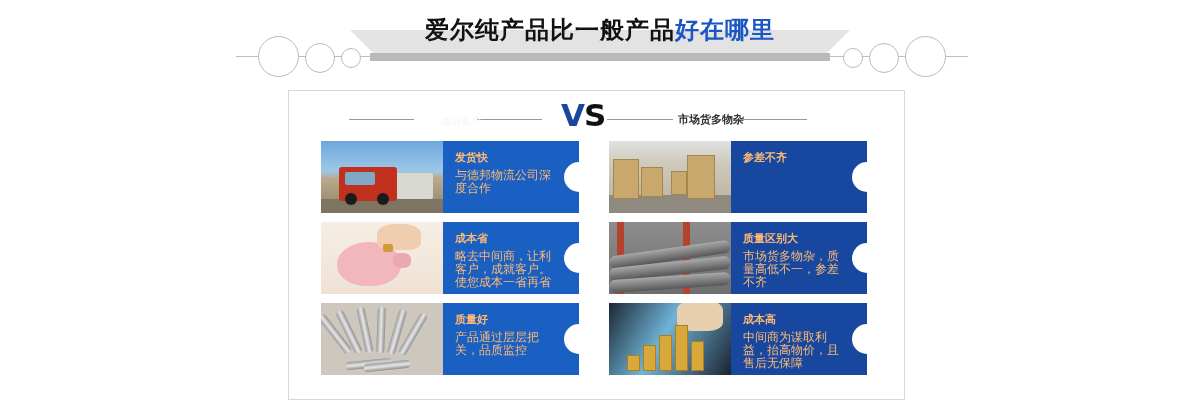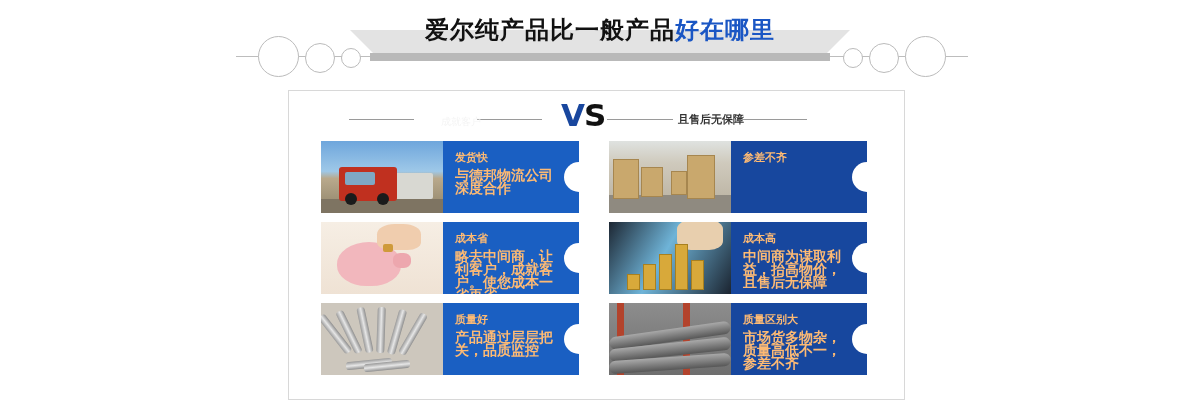--- a/index.html
+++ b/index.html
@@ -124,21 +124,21 @@
     flex: 1 1 auto;
     position: relative;
     padding: 10px 22px 0 12px;
     color: #fdba74;
   }
   .card-title {
     font-size: 11px; font-weight: bold; line-height: 14px;
     margin-bottom: 4px; white-space: nowrap;
   }
   .card-desc {
-    font-size: 14px; line-height: 13px; font-weight: bold;
+    font-size: 12px; line-height: 13px;
   }
 
   
   .notch {
     position: absolute; right: -15px; top: 50%;
     width: 30px; height: 30px;
     margin-top: -15px;
     background: #ffffff;
     border-radius: 50%;
   }
@@ -251,21 +251,21 @@
   <div class="panel">
 
     <div class="vsrow">
       <div class="dash d-l1"></div>
       <div class="dash d-l2"></div>
       <div class="lbl-left">成就客户</div>
 
       <div class="vs"><span class="v">V</span><span class="s">S</span></div>
 
       <div class="dash d-r1"></div>
-      <div class="lbl-right">且售后无保障</div>
+      <div class="lbl-right">市场货多物杂</div>
       <div class="dash d-r2"></div>
     </div>
 
     <div class="col col-left">
 
       <div class="card">
         <div class="thumb truck">
           <div class="road"></div>
             <div class="trailer"></div>
             <div class="cab"></div>
@@ -322,44 +322,44 @@
           <i style="left:78px;top:14px;width:28px;height:44px"></i>
           <i style="left:62px;top:30px;width:16px;height:24px"></i>
         </div>
         <div class="txt right-blue">
           <div class="card-title">参差不齐</div>
           <div class="notch"></div>
         </div>
       </div>
 
       <div class="card">
+        <div class="thumb bigpipes">
+          <div class="beam" style="left:8px;"></div>
+          <div class="beam" style="left:74px;"></div>
+          <i style="left:0;top:26px;width:122px;transform:rotate(-8deg)"></i>
+          <i style="left:0;top:40px;width:122px;transform:rotate(-6deg)"></i>
+          <i style="left:0;top:54px;width:122px;transform:rotate(-4deg)"></i>
+        </div>
+        <div class="txt right-blue">
+          <div class="card-title">质量区别大</div>
+          <div class="card-desc">市场货多物杂，质量高低不一，参差不齐</div>
+          <div class="notch"></div>
+        </div>
+      </div>
+
+      <div class="card">
         <div class="thumb gold">
           <div class="hand2"></div>
           <i style="left:18px;bottom:4px;height:16px"></i>
           <i style="left:34px;bottom:4px;height:26px"></i>
           <i style="left:50px;bottom:4px;height:36px"></i>
           <i style="left:66px;bottom:4px;height:46px"></i>
           <i style="left:82px;bottom:4px;height:30px"></i>
         </div>
         <div class="txt right-blue">
           <div class="card-title">成本高</div>
           <div class="card-desc">中间商为谋取利益，抬高物价，且售后无保障</div>
           <div class="notch"></div>
         </div>
       </div>
-
-      <div class="card">
-        <div class="thumb bigpipes">
-          <div class="beam" style="left:8px;"></div>
-          <div class="beam" style="left:74px;"></div>
-          <i style="left:0;top:26px;width:122px;transform:rotate(-8deg)"></i>
-          <i style="left:0;top:40px;width:122px;transform:rotate(-6deg)"></i>
-          <i style="left:0;top:54px;width:122px;transform:rotate(-4deg)"></i>
-        </div>
-        <div class="txt right-blue">
-          <div class="card-title">质量区别大</div>
-          <div class="card-desc">市场货多物杂，质量高低不一，参差不齐</div>
-          <div class="notch"></div>
-        </div>
-      </div>
     </div>
   </div>
 </div>
 
 </body></html>

